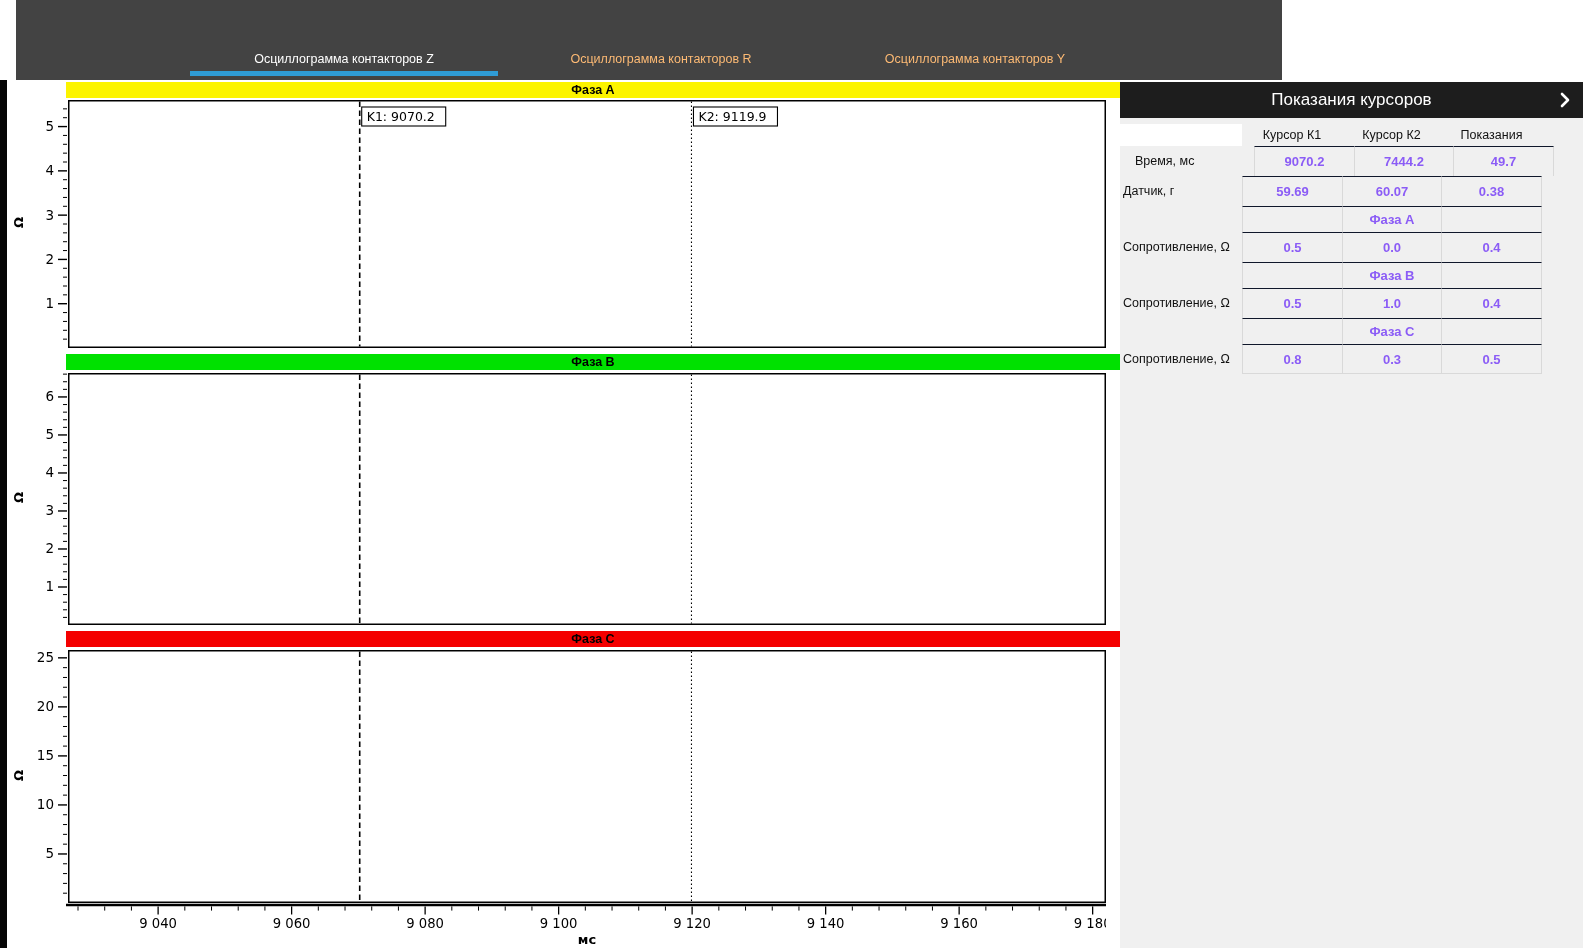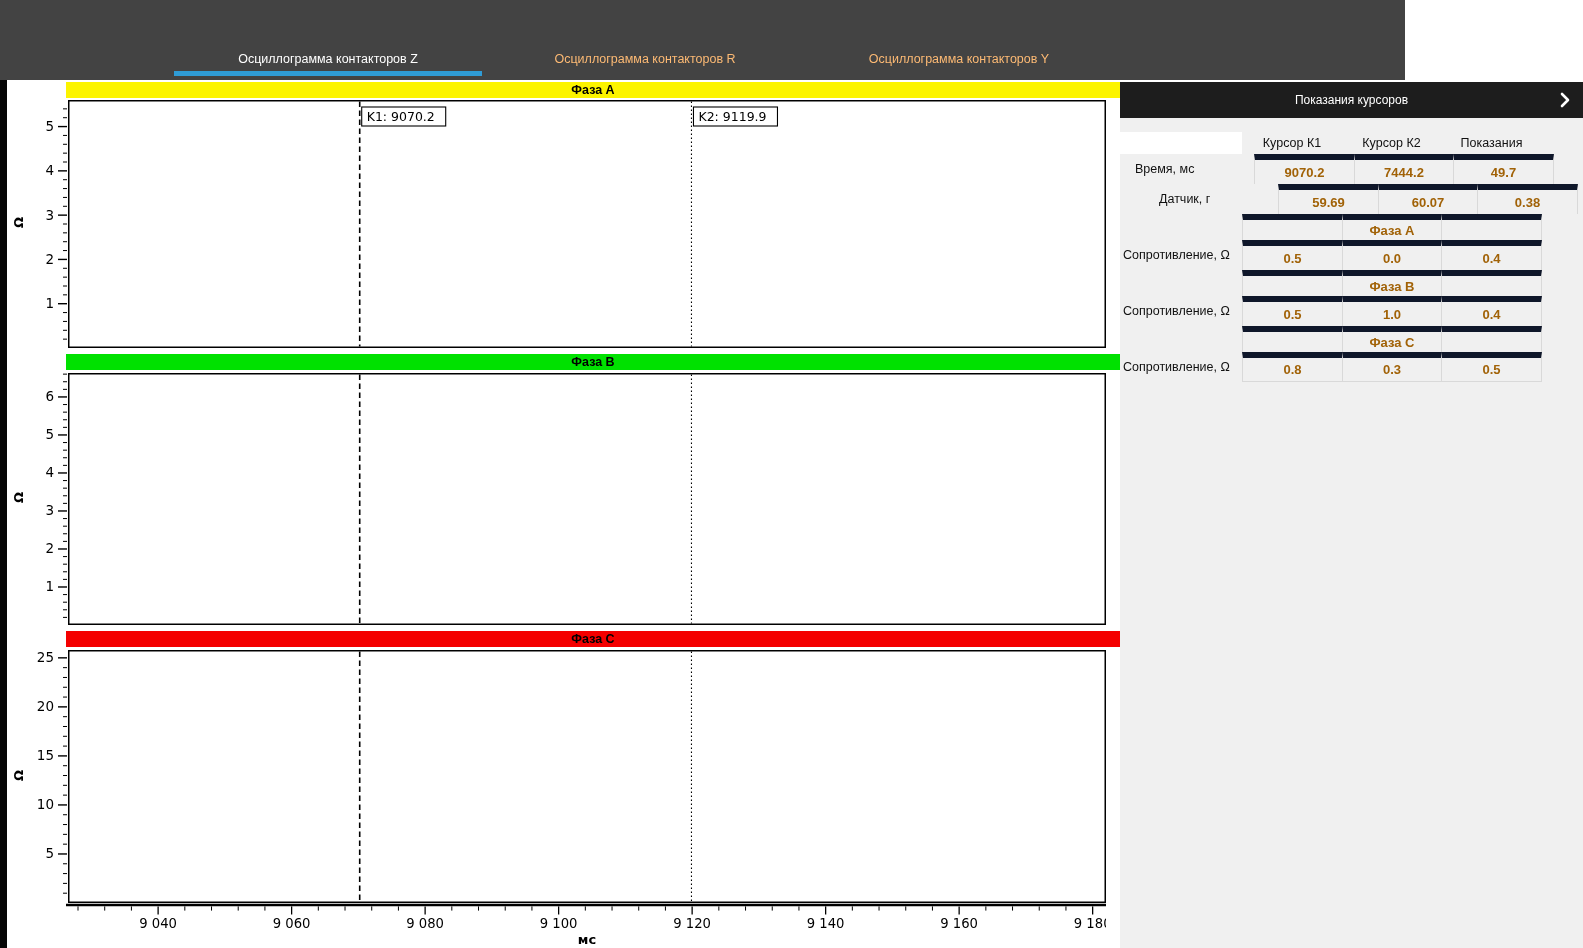--- a/index.html
+++ b/index.html
@@ -1,48 +1,48 @@
 <!DOCTYPE html>
 <html><head>
 <meta charset="utf-8">
 <style>
   html,body{margin:0;padding:0;background:#ffffff;}
   body{width:1583px;height:948px;overflow:hidden;font-family:"Liberation Sans",sans-serif;}
   .app{position:relative;width:1583px;height:948px;background:#ffffff;}
 
   
-  .tabbar{position:absolute;left:0;top:0;width:1405px;height:80px;background:#434343;}
+  .tabbar{position:absolute;left:16px;top:0;width:1266px;height:80px;background:#434343;}
   .tab{position:absolute;top:44px;height:30px;display:flex;align-items:center;justify-content:center;
        color:#fdba74;font-size:12.5px;cursor:default;}
   .tab.active{color:#ffffff;}
   .tab .underline{position:absolute;left:0;right:0;bottom:-2px;height:5px;}
 
   
   .left-strip{position:absolute;left:0;top:80px;width:7px;height:868px;background:#060606;}
 
   
   .chart-region{position:absolute;left:7px;top:80px;width:1113px;height:868px;background:#ffffff;}
   .phase-bar{position:absolute;left:59px;width:1054px;height:16px;text-align:center;
              font-size:12.5px;font-weight:bold;color:#000;line-height:16px;}
   .ylab{position:absolute;left:0px;width:22px;text-align:center;font-weight:bold;font-size:13px;
         transform:rotate(-90deg);font-family:"DejaVu Sans",sans-serif;}
   .chart-svg{position:absolute;left:23px;}  
 
   
   .panel{position:absolute;left:1120px;top:82px;width:463px;height:866px;background:#f0f0f0;}
   .panel-header{position:absolute;left:0;top:0;width:463px;height:36px;background:#1d1d1d;
-                display:flex;align-items:center;justify-content:center;color:#ffffff;font-size:12px;}
+                display:flex;align-items:center;justify-content:center;color:#ffffff;font-size:17px;}
   .panel-header .chev{position:absolute;right:13px;top:10px;width:10px;height:16px;}
-  .panel-table{position:absolute;left:0;top:50px;width:406px;}
+  .panel-table{position:absolute;left:0;top:42px;width:406px;}
   .thead{position:relative;height:22px;background:#ffffff;}
   .thcell{position:absolute;top:0;height:22px;background:#f0f0f0;display:flex;align-items:center;
           justify-content:center;font-size:12.5px;color:#111;}
   .trow{display:grid;grid-template-columns:122px 100px 99px 101px;width:422px;}
   .cell{box-sizing:border-box;display:flex;align-items:center;justify-content:center;
-        border-top:6px solid #0f172a;border-left:1px solid #d9d9d9;font-size:13px;font-weight:bold;color:#a16207;}
+        border-top:1px solid #0f172a;border-left:1px solid #d9d9d9;font-size:13px;font-weight:bold;color:#8b5cf6;}
   .cell.diff{border-right:1px solid #d9d9d9;}
   .cell.lbl{border:none;justify-content:flex-start;padding-left:3px;font-weight:normal;font-size:12.5px;color:#111;}
   .cell.phase{font-weight:bold;}
   .trow.last .cell:not(.lbl){border-bottom:1px solid #d9d9d9;}
 </style>
 </head>
 <body>
 
 <div class="app">
   <div class="tabbar" style="background: rgb(67, 67, 67);">
@@ -274,21 +274,21 @@
           <div class="thcell" style="left: 122px; width: 100px;">Курсор К1</div>
           <div class="thcell" style="left: 222px; width: 99px;">Курсор К2</div>
           <div class="thcell" style="left: 321px; width: 101px;">Показания</div>
         </div>
         <div class="trow" style="height: 30px; padding-left: 12px;">
           <div class="cell lbl">Время, мс</div>
           <div class="cell k1">9070.2</div>
           <div class="cell k2">7444.2</div>
           <div class="cell diff">49.7</div>
         </div>
-        <div class="trow" style="height: 30px; padding-left: 36px;">
+        <div class="trow" style="height: 30px;">
           <div class="cell lbl">Датчик, г</div>
           <div class="cell k1">59.69</div>
           <div class="cell k2">60.07</div>
           <div class="cell diff">0.38</div>
         </div>
         <div class="trow" style="height: 26px;">
           <div class="cell lbl"></div>
           <div class="cell"></div>
           <div class="cell phase">Фаза А</div>
           <div class="cell diff"></div>

